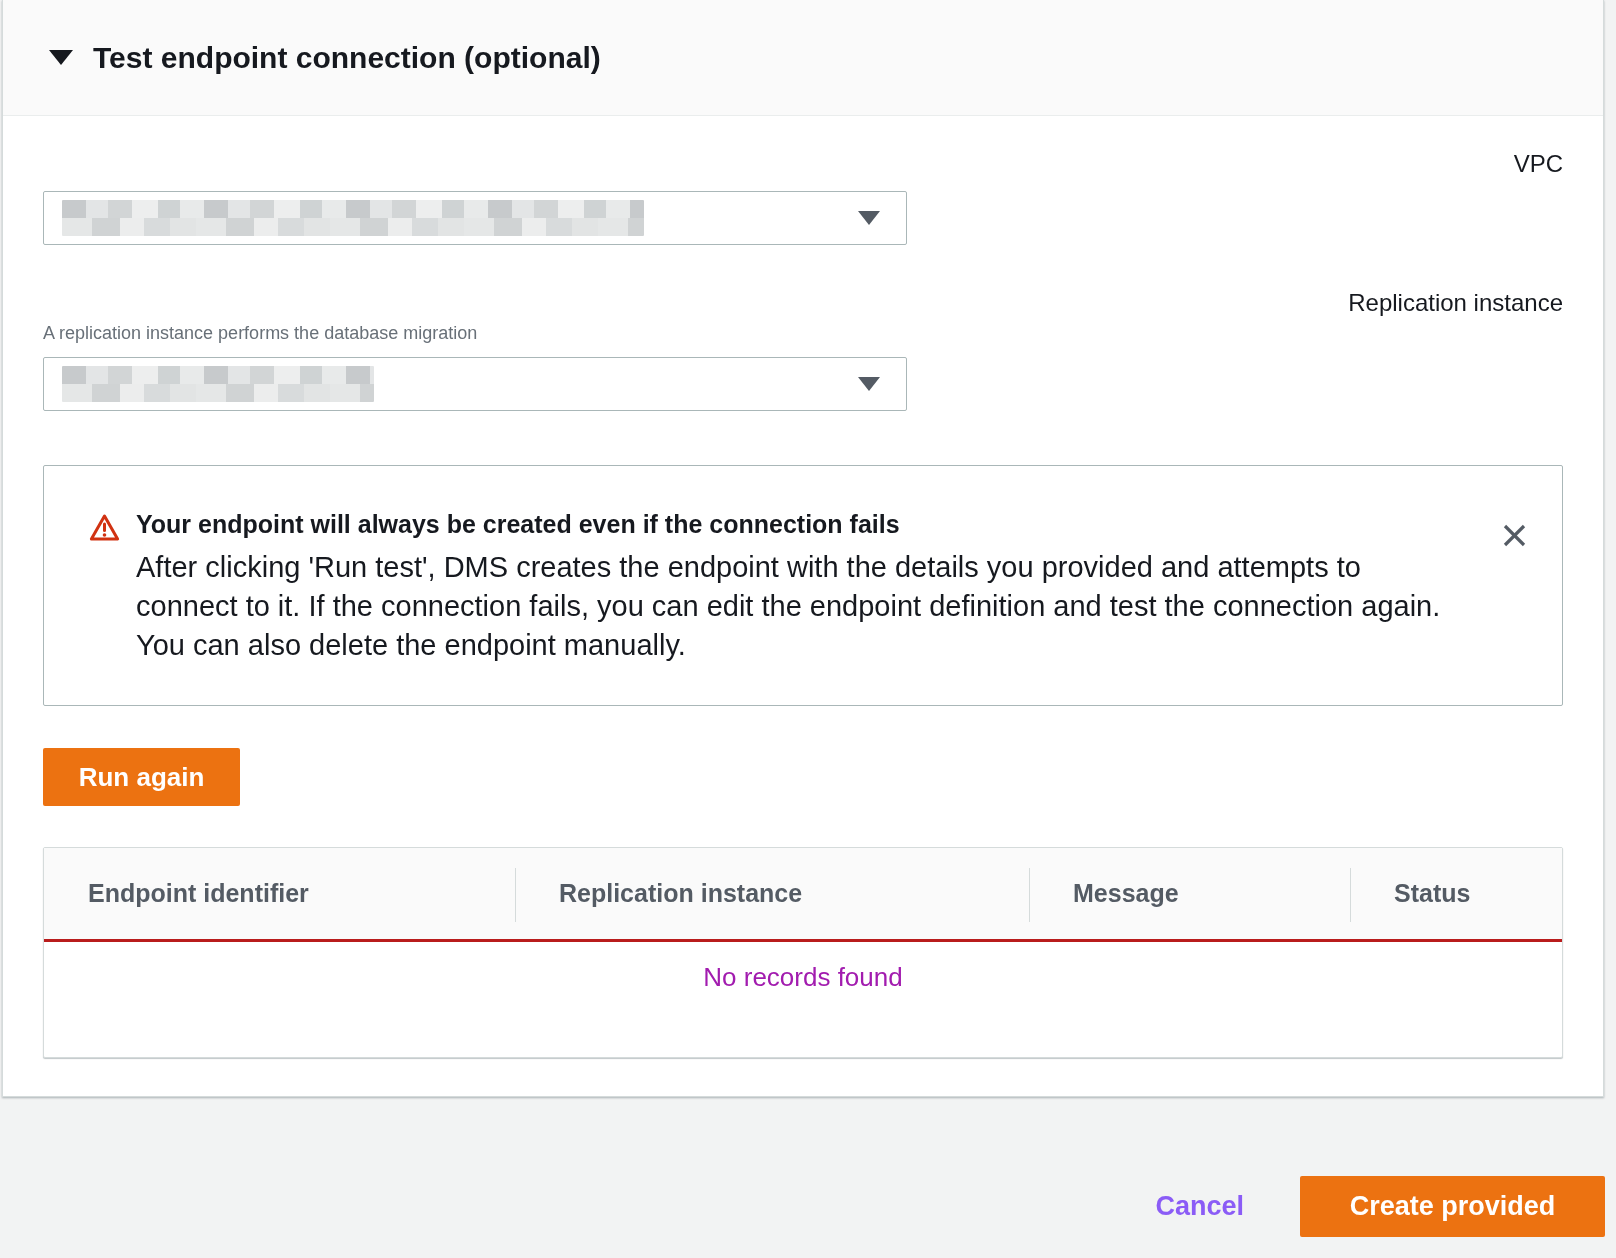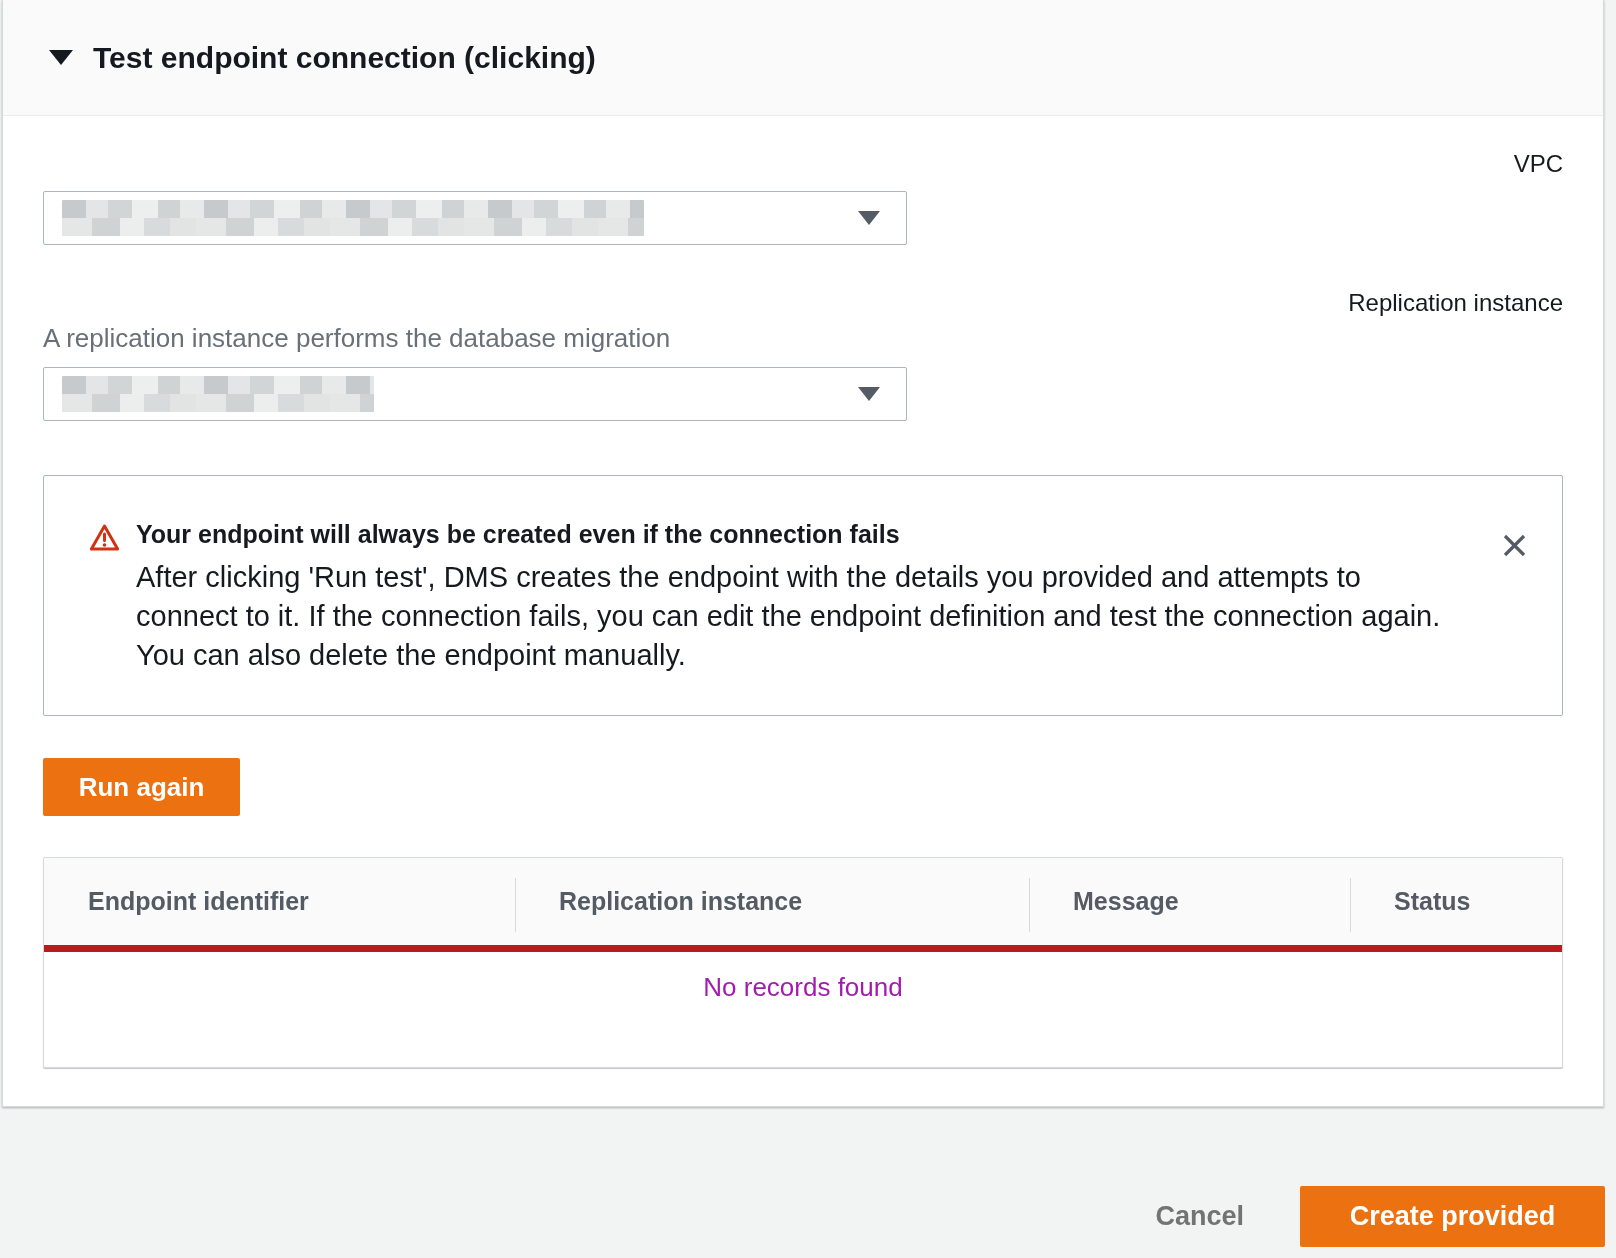--- a/index.html
+++ b/index.html
@@ -42,21 +42,21 @@
   .card-body { padding: 0 40px 38px 40px; }
 
   
   .field-label {
     font-size: 24px;
     color: #16191f;
     margin-top: 34px;
     text-align: right;
   }
   .field-desc {
-    font-size: 26px;
+    font-size: 18px;
     color: #687078;
     margin-top: 6px;
   }
   .select {
     margin-top: 13px;
     width: 864px; height: 54px;
     background: #fff;
     border: 1px solid #aab7b8;
     border-radius: 2px;
     display: flex;
@@ -134,39 +134,39 @@
   }
   .btn-create {
     width: 305px; height: 61px;
     font-size: 27px;
   }
   .btn-link {
     background: none; border: none;
     font-family: "Liberation Sans", sans-serif;
     font-size: 27px;
     font-weight: bold;
-    color: #737373;
+    color: #8b5cf6;
     margin-right: 56px;
     cursor: pointer;
   }
 
   
   .table {
     margin-top: 41px;
     border: 1px solid #d5dbdb;
     border-radius: 2px;
     box-shadow: 0 1px 1px rgba(0,28,36,0.25);
     background: #fff;
   }
   .thead {
     display: flex;
     align-items: center;
     height: 94px;
     background: #fafafa;
-    border-bottom: 7px solid #b91c1c;
+    border-bottom: 3px solid #b91c1c;
   }
   .th {
     font-size: 25px;
     font-weight: bold;
     color: #545b64;
     padding-left: 44px;
     position: relative;
     height: 100%;
     display: flex;
     align-items: center;
@@ -198,21 +198,21 @@
     padding: 79px 11px 0 0;
   }
   .footer-row { display: flex; align-items: center; }
 </style>
 </head>
 <body>
 
 <div class="card">
   <div class="card-header">
     <span class="tri-down"></span>
-    <span class="card-title">Test endpoint connection (clicking)</span>
+    <span class="card-title">Test endpoint connection (optional)</span>
   </div>
 
   <div class="card-body">
 
     <div class="field-label">VPC</div>
     <div class="select">
       <span class="redacted w-vpc"></span>
       <span class="caret-down"></span>
     </div>
 

